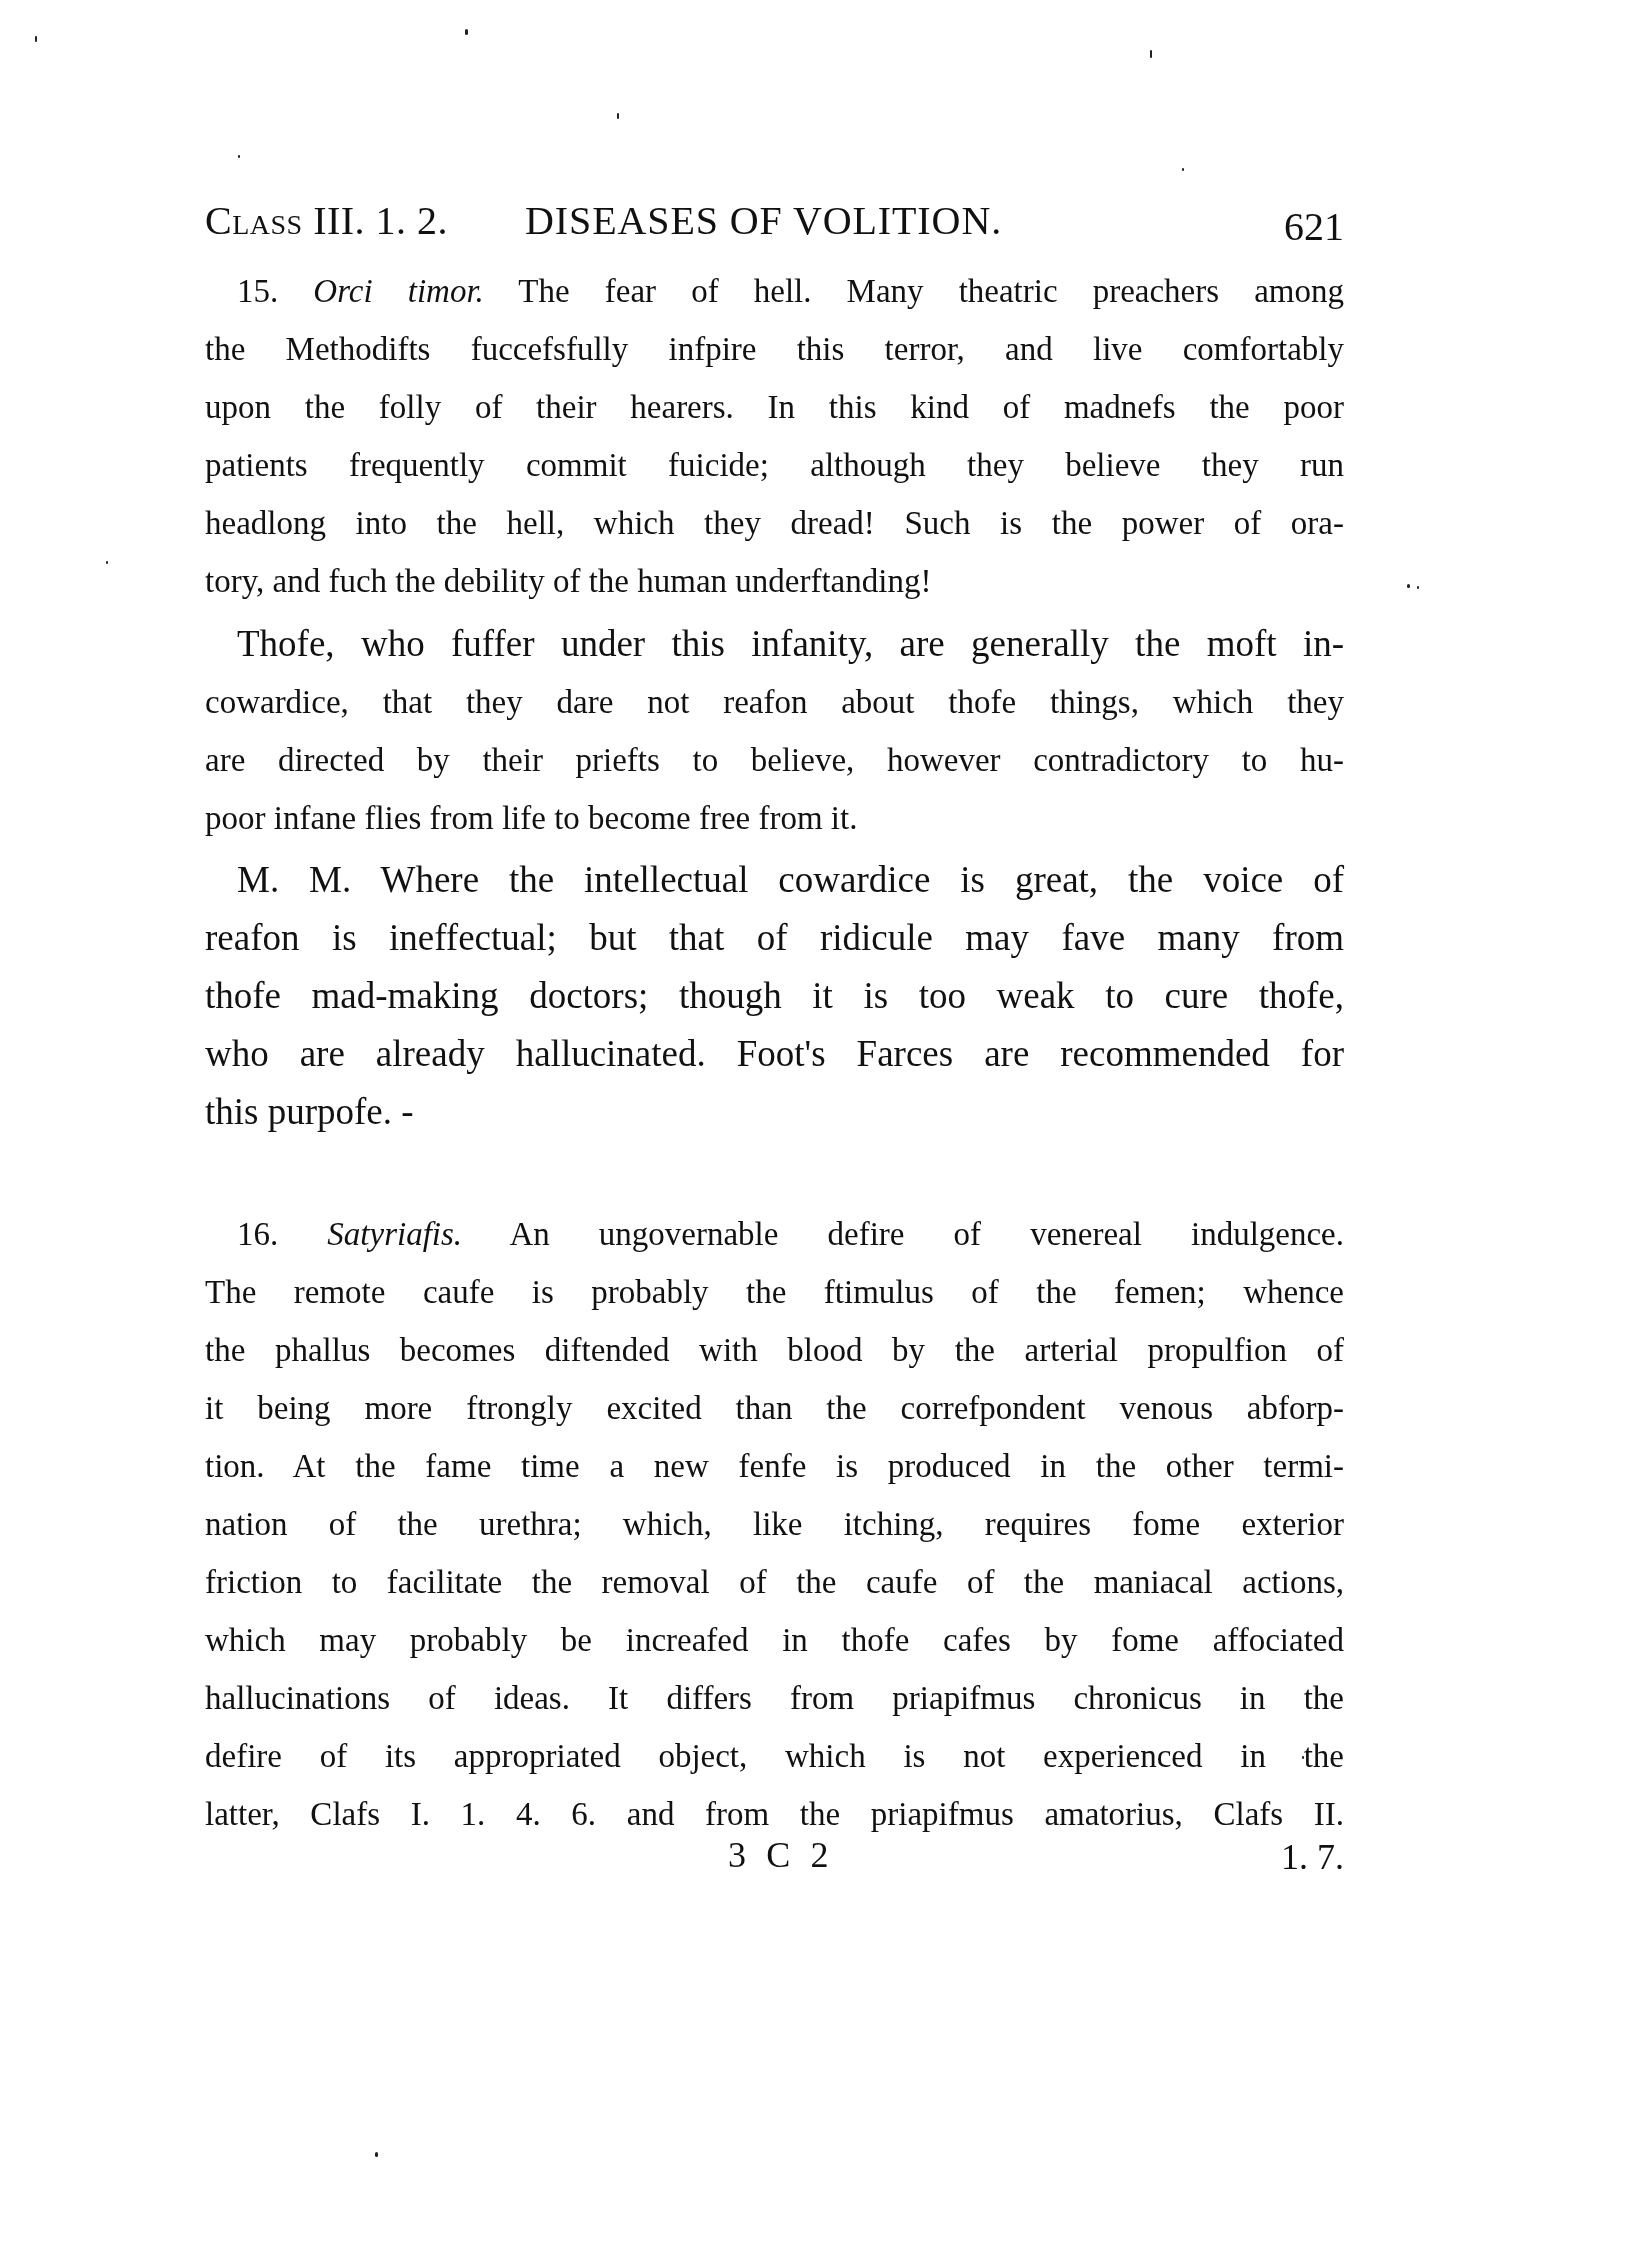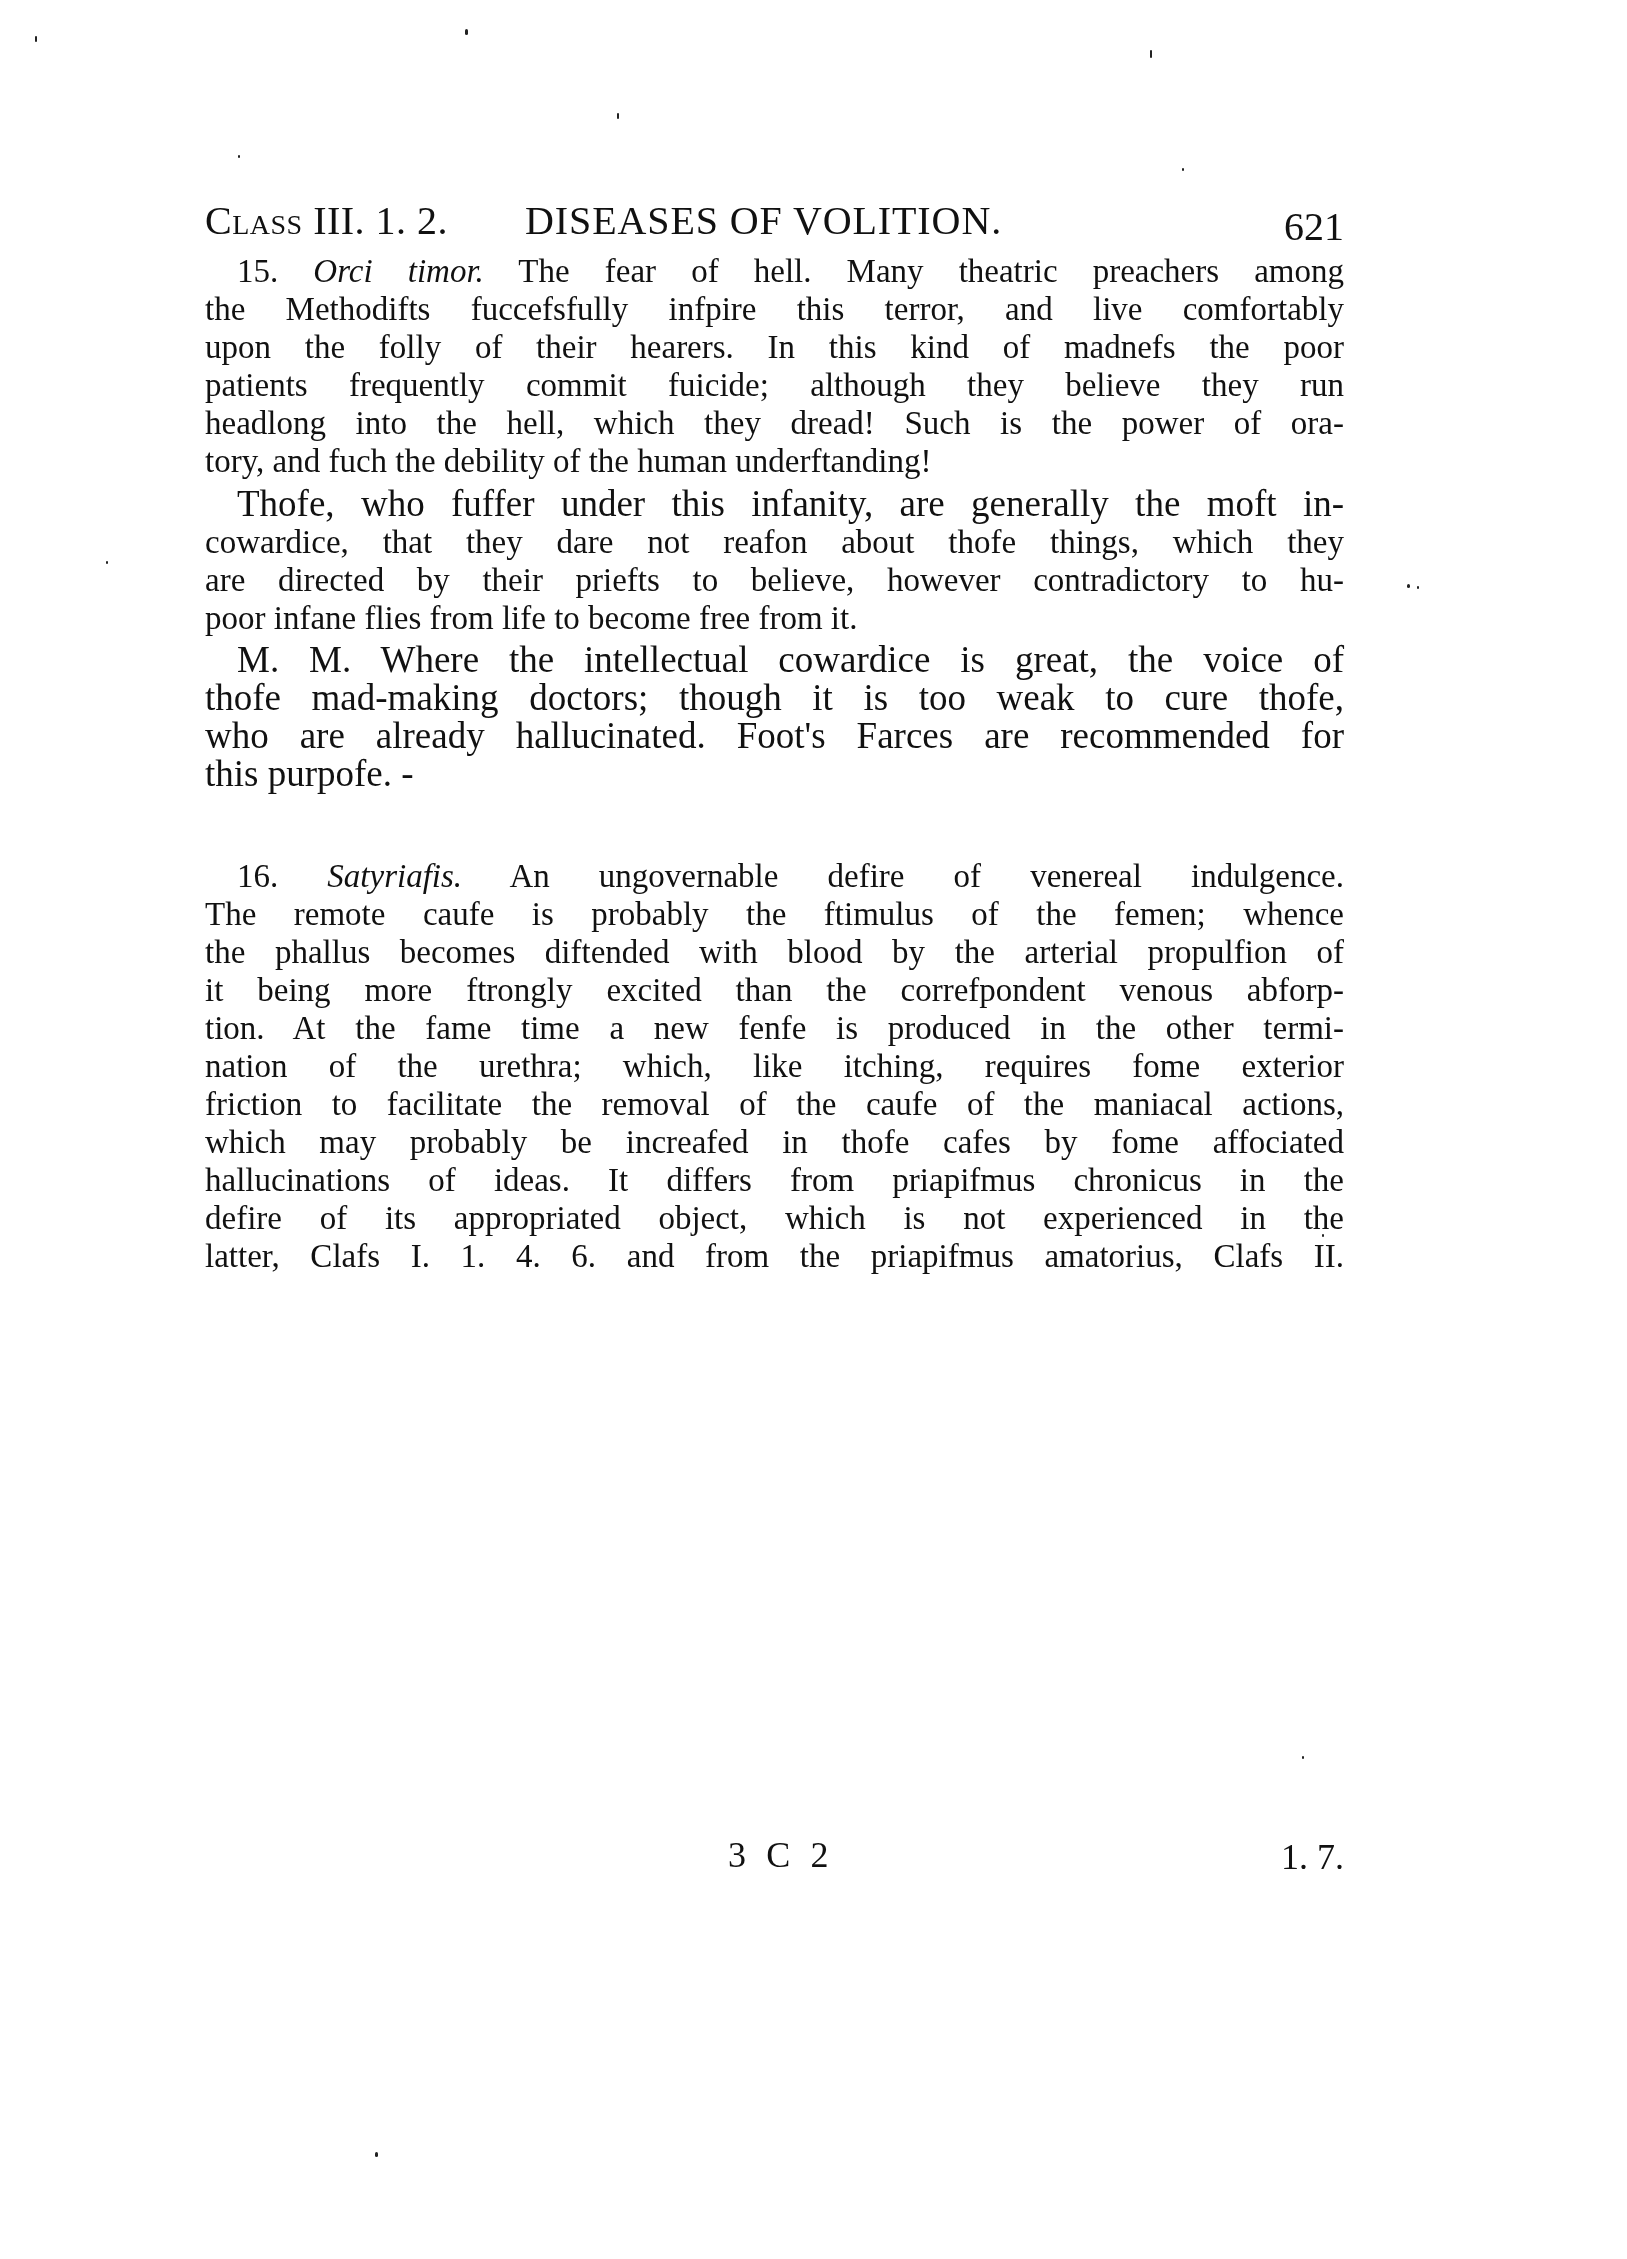--- a/index.html
+++ b/index.html
@@ -58,20 +58,21 @@
       width: 1139px;
       font-size: 33px;
       line-height: 38px;
     }
     .line {
       display: block;
       white-space: nowrap;
       text-align: justify;
       text-align-last: justify;
       height: 38px;
+      margin-top: 20px;
     }
     .line.last {
       text-align-last: left;
     }
     .line.indent {
       padding-left: 32px;
       box-sizing: border-box;
     }
     .line.big {
       font-size: 37px;
@@ -157,20 +158,21 @@
       <span class="line indent big">Thofe, who fuffer under this infanity, are generally the moft in-</span>
       <span class="line">cowardice, that they dare not reafon about thofe things, which they</span>
       <span class="line">are directed by their priefts to believe, however contradictory to hu-</span>
       <span class="line last">poor infane flies from life to become free from it.</span>
     </div>
 
     <span class="para-gap"></span>
 
     <div>
       <span class="line indent big">M. M.  Where the intellectual cowardice is great, the voice of</span>
+      <span class="line big">reafon is ineffectual;  but that of ridicule may fave many from</span>
       <span class="line big">thofe mad-making doctors;  though it is too weak to cure thofe,</span>
       <span class="line big">who are already hallucinated.  Foot's Farces are recommended for</span>
       <span class="line last big">this purpofe. -</span>
     </div>
 
     <span class="section-gap"></span>
 
     <div>
       <span class="line indent"><span>16.</span> <i class="term">Satyriafis.</i>  <span>An ungovernable defire of venereal indulgence.</span></span>
       <span class="line">The remote caufe is probably the ftimulus of the femen;  whence</span>

